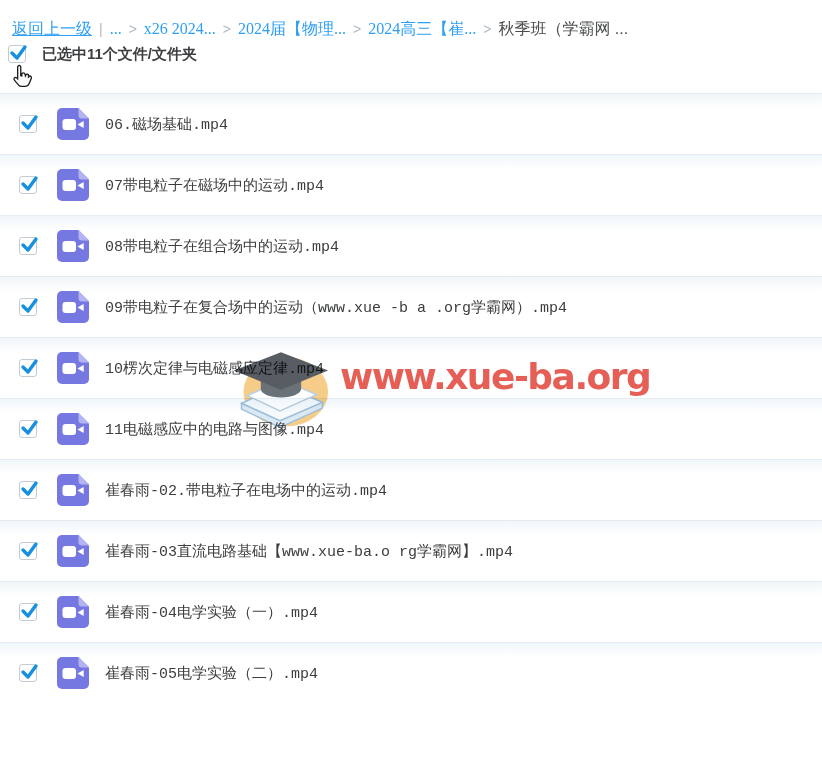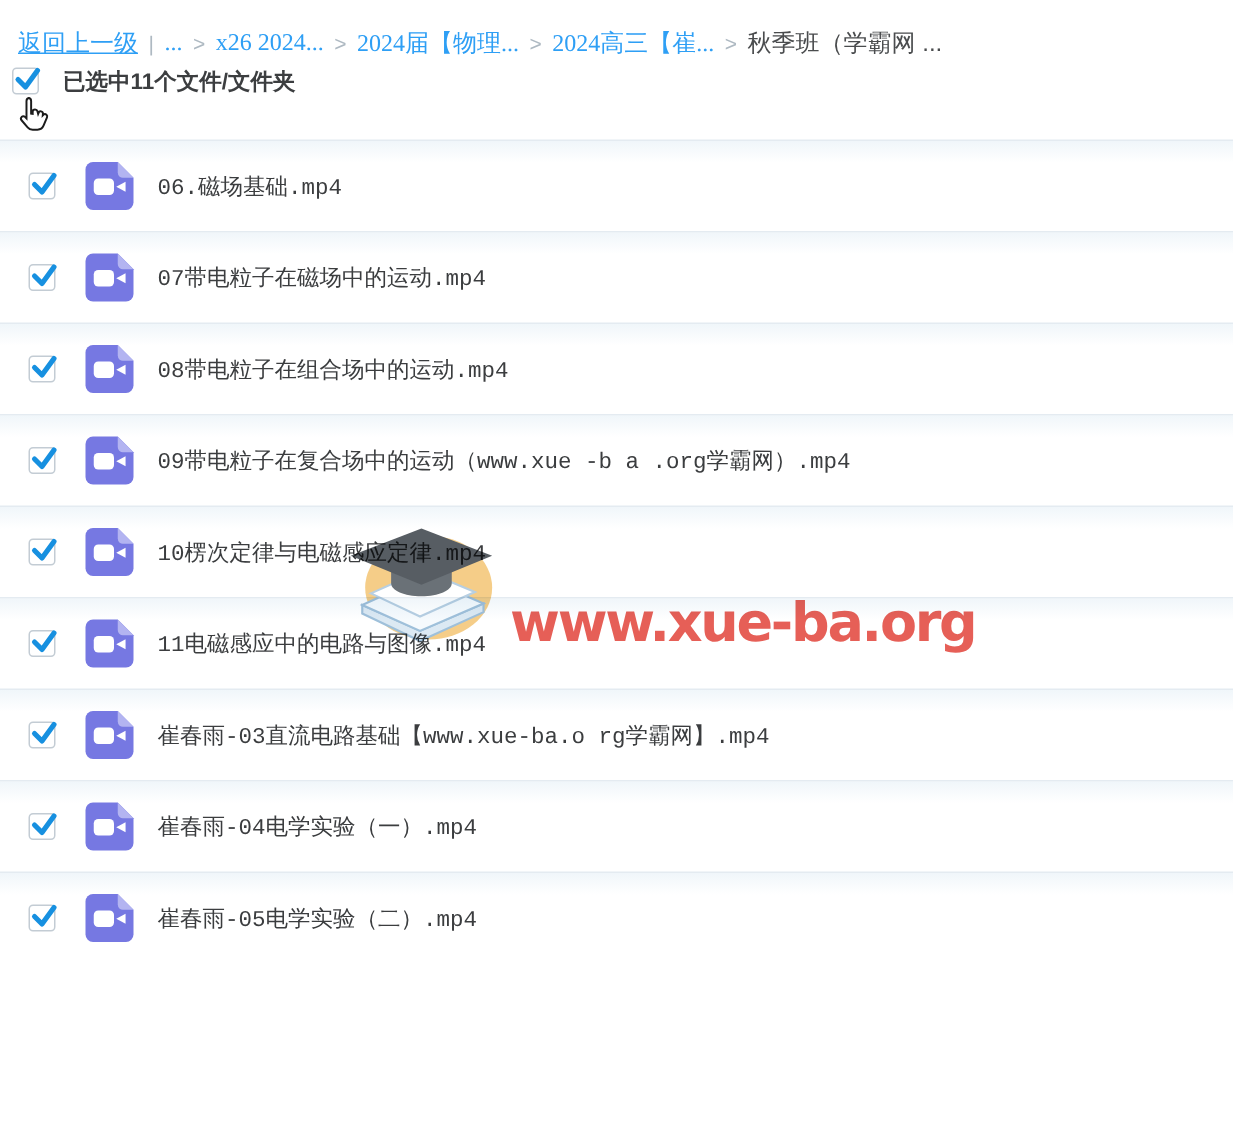--- a/index.html
+++ b/index.html
@@ -41,21 +41,21 @@
     height:60px;border-top:1px solid #e4ebf1;
     background:linear-gradient(180deg,#f0f6fa 0%,#ffffff 24%);
     display:flex;align-items:center;cursor:pointer;font-family:Liberation Mono, monospace;
   }
   .file-row .cbx{margin-left:19px;}
   .file-icon{width:34px;height:34px;margin-left:19px;flex:0 0 34px;}
   .file-name{margin-left:15px;font-size:15px;color:#3b3d3f;white-space:nowrap;}
   
   .watermark{
     position:absolute;left:222px;top:334px;z-index:5;
-    display:flex;align-items:flex-end;pointer-events:none;
+    display:flex;align-items:flex-start;pointer-events:none;
     mix-blend-mode:multiply;
   }
   .wm-logo{width:116px;height:102px;flex:0 0 116px;}
   .wm-text{
     margin-left:2px;margin-top:22px;
     font-size:36px;font-weight:bold;letter-spacing:-1.5px;
     color:rgba(224,60,50,0.82);
     font-family:"DejaVu Sans","Liberation Sans",sans-serif;
   }
 </style>
@@ -174,20 +174,34 @@
     <svg class="file-icon" viewBox="0 0 34 34">
         <path d="M6 1h16.5L33 11.5V28a5 5 0 0 1-5 5H6a5 5 0 0 1-5-5V6a5 5 0 0 1 5-5z" fill="#7678e2"></path>
         <path d="M22.5 1 33 11.5h-7a3.5 3.5 0 0 1-3.5-3.5V1z" fill="#b3b4f1"></path>
         <rect x="6.5" y="12" width="13.5" height="11" rx="3" fill="#fff"></rect>
         <path d="M21.5 17.5l6.2-3.4v6.8l-6.2-3.4z" fill="#fff"></path>
       </svg>
     <span class="file-name">11电磁感应中的电路与图像.mp4</span>
   </div>
 
 
+  <div class="file-row">
+    <span class="cbx">
+        <svg viewBox="0 0 20 20">
+          <polyline points="4,10 9,15 17,4" fill="none" stroke="#1790e0" stroke-width="3.4" stroke-linecap="round" stroke-linejoin="round"></polyline>
+        </svg>
+      </span>
+    <svg class="file-icon" viewBox="0 0 34 34">
+        <path d="M6 1h16.5L33 11.5V28a5 5 0 0 1-5 5H6a5 5 0 0 1-5-5V6a5 5 0 0 1 5-5z" fill="#7678e2"></path>
+        <path d="M22.5 1 33 11.5h-7a3.5 3.5 0 0 1-3.5-3.5V1z" fill="#b3b4f1"></path>
+        <rect x="6.5" y="12" width="13.5" height="11" rx="3" fill="#fff"></rect>
+        <path d="M21.5 17.5l6.2-3.4v6.8l-6.2-3.4z" fill="#fff"></path>
+      </svg>
+    <span class="file-name">崔春雨-02.带电粒子在电场中的运动.mp4</span>
+  </div>
 
   <div class="file-row">
     <span class="cbx">
         <svg viewBox="0 0 20 20">
           <polyline points="4,10 9,15 17,4" fill="none" stroke="#1790e0" stroke-width="3.4" stroke-linecap="round" stroke-linejoin="round"></polyline>
         </svg>
       </span>
     <svg class="file-icon" viewBox="0 0 34 34">
         <path d="M6 1h16.5L33 11.5V28a5 5 0 0 1-5 5H6a5 5 0 0 1-5-5V6a5 5 0 0 1 5-5z" fill="#7678e2"></path>
         <path d="M22.5 1 33 11.5h-7a3.5 3.5 0 0 1-3.5-3.5V1z" fill="#b3b4f1"></path>

